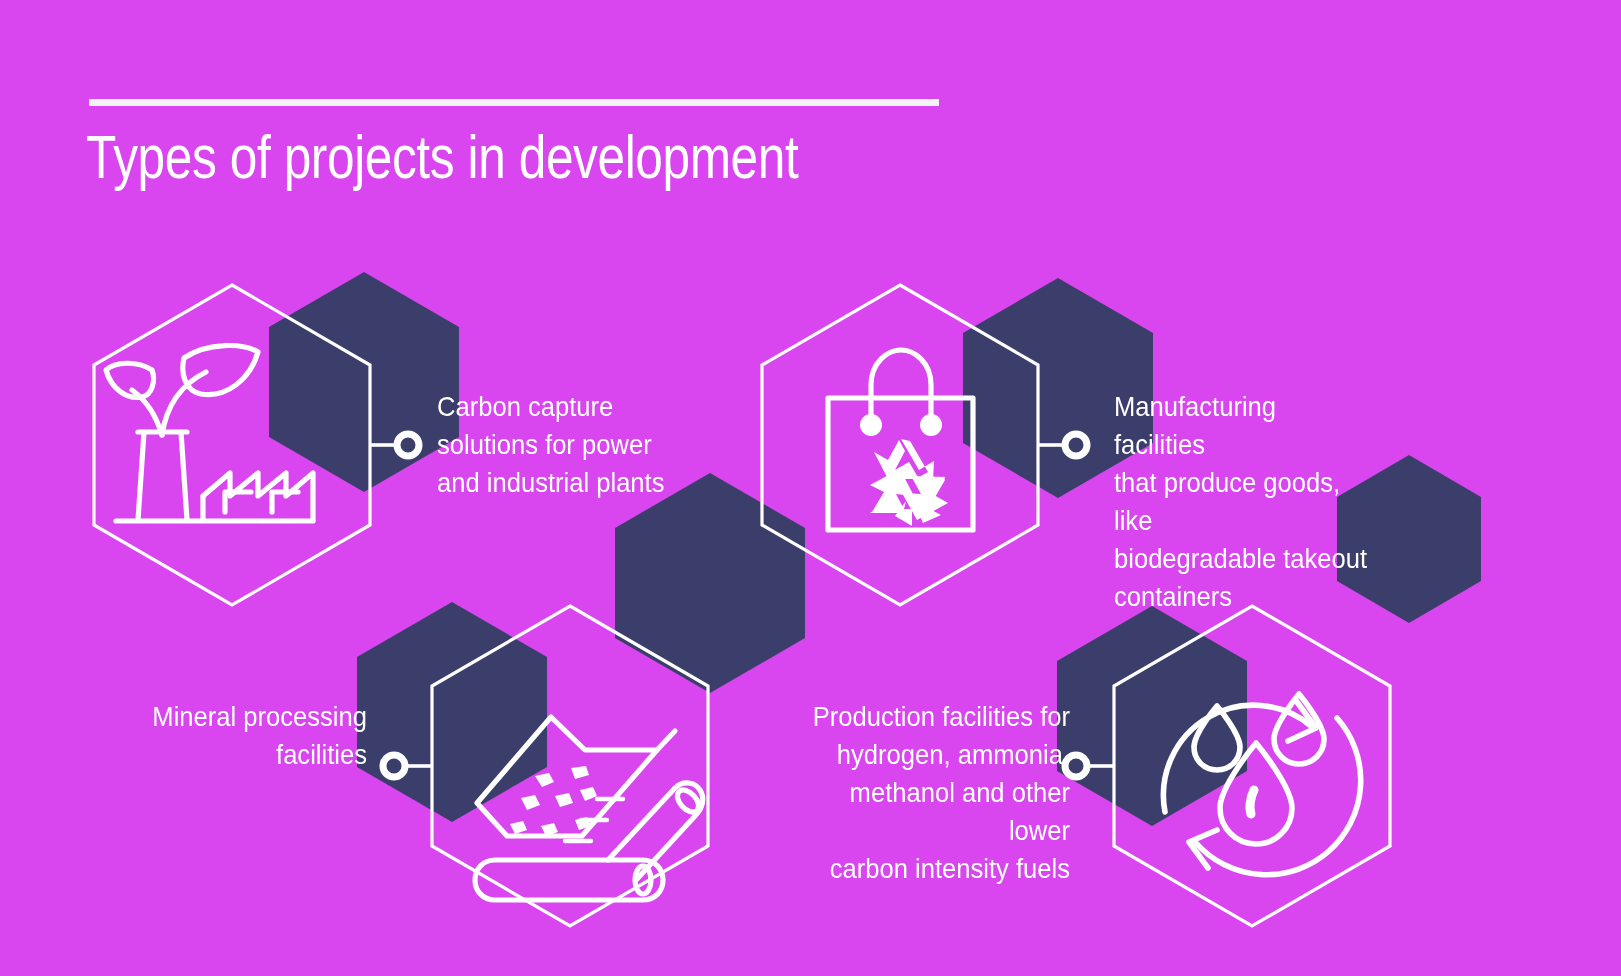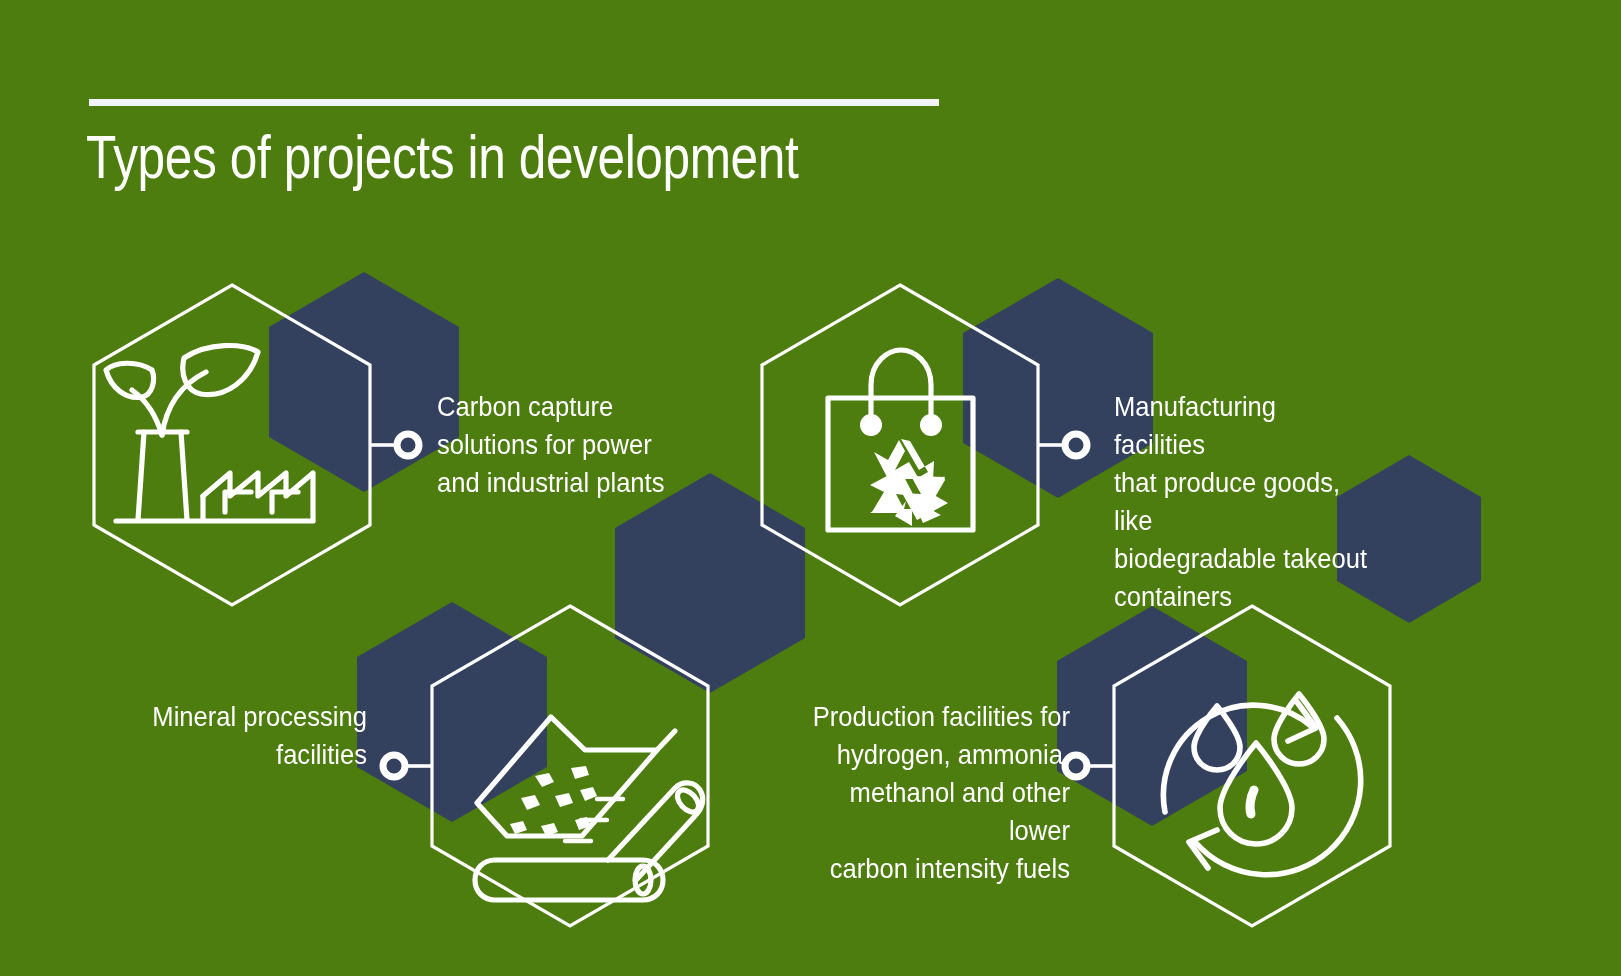--- a/index.html
+++ b/index.html
@@ -5,21 +5,21 @@
 <style>
   html, body {
     margin: 0;
     padding: 0;
     background: #0d2a52;
   }
   #stage {
     position: relative;
     width: 1621px;
     height: 976px;
-    background: #4d7c0f;
+    background: #d946ef;
     overflow: hidden;
     font-family: "Liberation Sans", sans-serif;
   }
 
   
   .deco-layer {
     position: absolute;
     inset: 0;
     width: 1621px;
     height: 976px;

